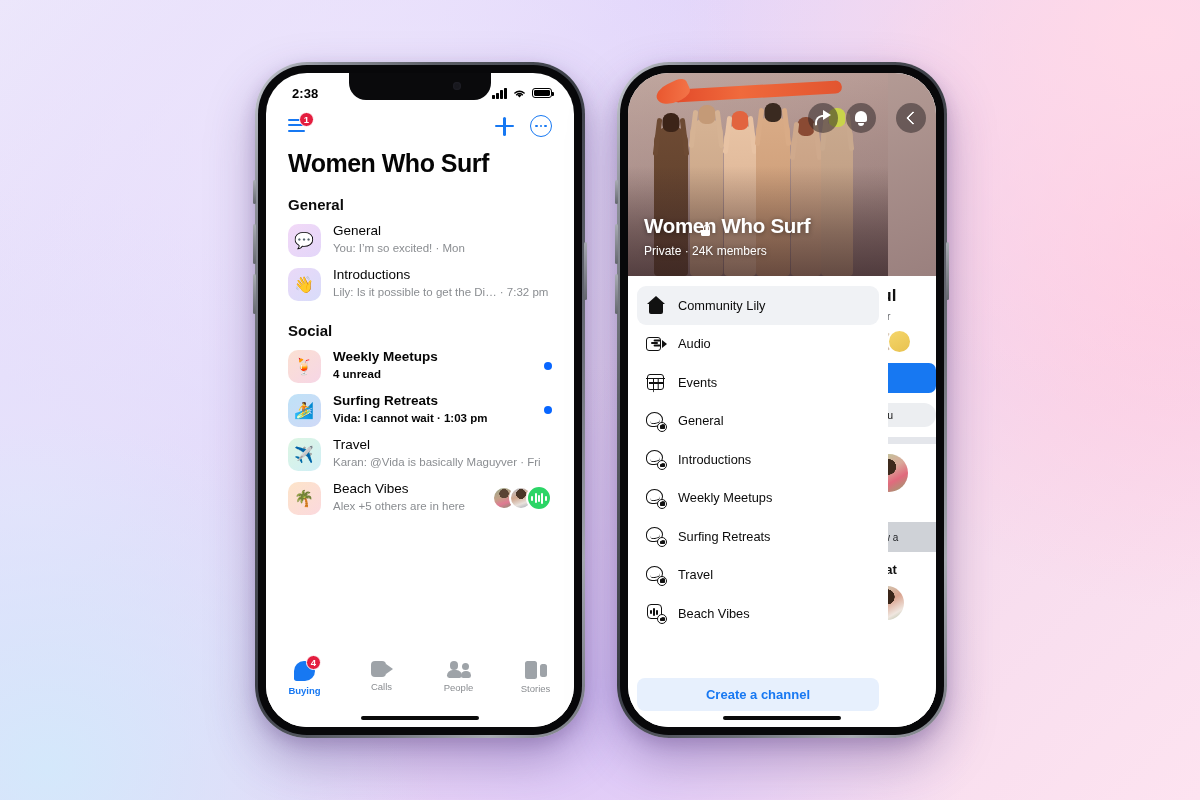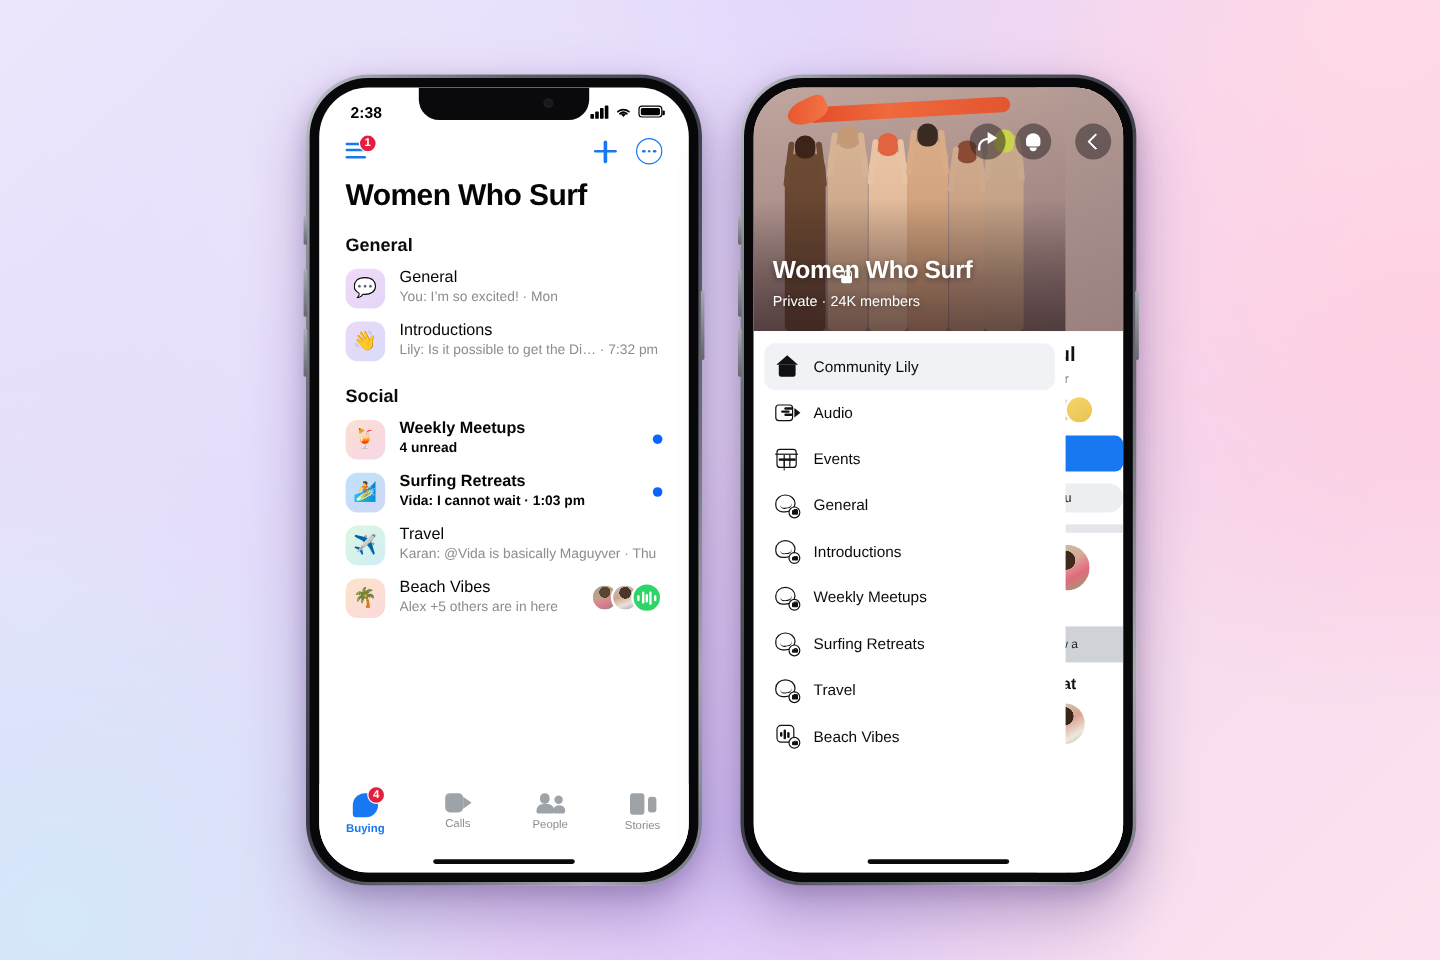--- a/index.html
+++ b/index.html
@@ -352,21 +352,21 @@
       <div class="row-main">
         <div class="row-title">Surfing Retreats</div>
         <div class="row-sub">Vida: I cannot wait · 1:03 pm</div>
       </div>
       <span class="dot-blue"></span>
     </div>
     <div class="row">
       <div class="tile t-travel">✈️</div>
       <div class="row-main">
         <div class="row-title">Travel</div>
-        <div class="row-sub">Karan: @Vida is basically Maguyver · Thu</div>
+        <div class="row-sub">Karan: @Vida is basically Maguyver · Fri</div>
       </div>
     </div>
 
     <div class="row">
       <div class="tile t-beach">🌴</div>
       <div class="row-main">
         <div class="row-title">Beach Vibes</div>
         <div class="row-sub">Alex +5 others are in here</div>
       </div>
       <div class="audio-av">
@@ -566,17 +566,18 @@
             <span class="ic-audio-w">
               <i></i>
               <i></i>
               <i></i>
             </span>
             <span class="ic-lockbadge"></span>
           </span>
         <span class="m-label">Beach Vibes</span>
       </div>
 
+      <div class="create-btn">Create a channel</div>
     </div>
 
     <div class="homebar"></div>
   </div>
 </div>
 
 </body></html>

